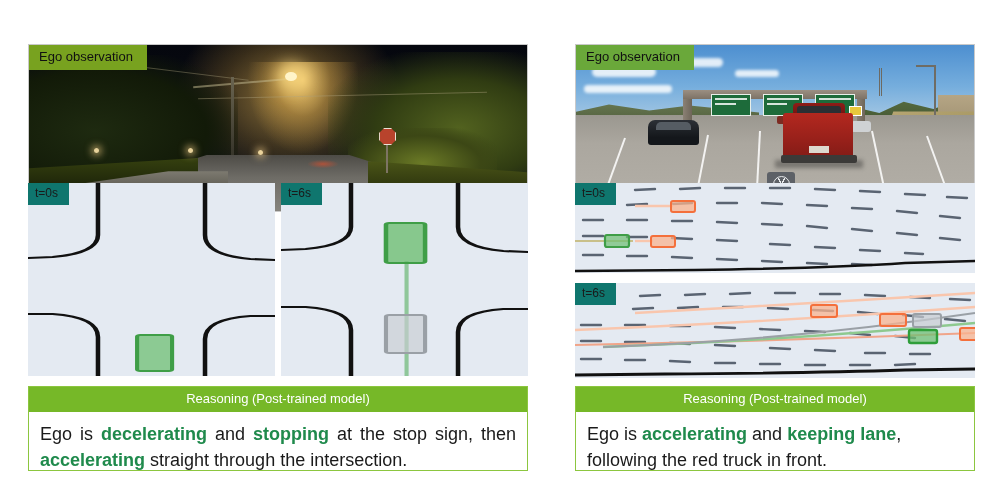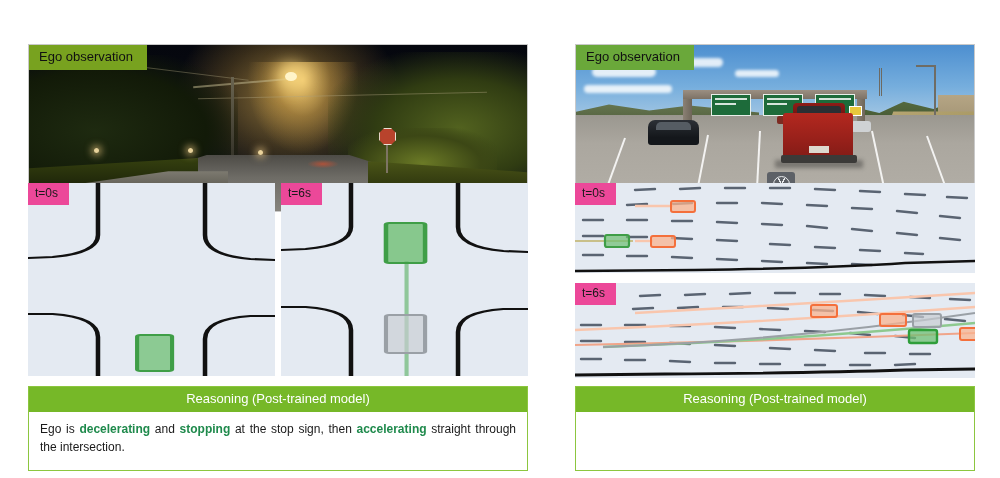--- a/index.html
+++ b/index.html
@@ -312,21 +312,21 @@
       linear-gradient(0deg,   rgba(0,0,0,0) 48%, #e8eaec 48%, #e8eaec 54%, rgba(0,0,0,0) 54%),
       linear-gradient(60deg,  rgba(0,0,0,0) 48%, #e8eaec 48%, #e8eaec 54%, rgba(0,0,0,0) 54%),
       linear-gradient(-60deg, rgba(0,0,0,0) 48%, #e8eaec 48%, #e8eaec 54%, rgba(0,0,0,0) 54%);
   }
 
   
   .t-chip {
     position: absolute;
     top: 0; left: 0;
     z-index: 20;
-    background: #ec4899;
+    background: #0f766e;
     color: #1a1a1a;
     font-size: 12px;
     padding: 4px 11px 5px 7px;
     line-height: 1.1;
     white-space: nowrap;
   }
 
   
   .bev-row-left {
     position: absolute;
@@ -374,21 +374,21 @@
   .reason-head {
     background: #76b828;
     color: #ffffff;
     text-align: center;
     font-size: 13px;
     padding: 5px 0 6px 0;
     line-height: 1.1;
   }
   .reason-body {
     padding: 9px 11px 0 11px;
-    font-size: 12px;
+    font-size: 18px;
     line-height: 1.45;
     color: #1a1a1a;
   }
   .reason-left .reason-body { text-align: justify; }
   .hl {
     color: #1f8a4c;
     font-weight: bold;
   }
 </style>
 </head>
@@ -652,17 +652,20 @@
         <rect x="305" y="31" width="26" height="12" rx="2" fill="#f9b38f" fill-opacity="0.75" stroke="#f4703c" stroke-width="2"></rect>
         <rect x="385" y="45" width="26" height="12" rx="2" fill="#f9b38f" fill-opacity="0.75" stroke="#f4703c" stroke-width="2"></rect>
         <rect x="338" y="31" width="28" height="13" rx="2" fill="#c7ccd1" fill-opacity="0.70" stroke="#9aa0a6" stroke-width="2"></rect>
         <rect x="334" y="47" width="28" height="13" rx="2" fill="#6fbf73" fill-opacity="0.75" stroke="#2f9e3a" stroke-width="2.4"></rect>
       </svg>
       <div class="t-chip">t=6s</div>
     </div>
 
     <div class="reason-card reason-right">
       <div class="reason-head">Reasoning (Post-trained model)</div>
+      <div class="reason-body">
+        <span>Ego is </span><span class="hl">accelerating</span><span> and </span><span class="hl">keeping lane</span><span>, following the red truck in front.</span>
+      </div>
     </div>
 
   </div>
 
 </div>
 
 </body></html>

